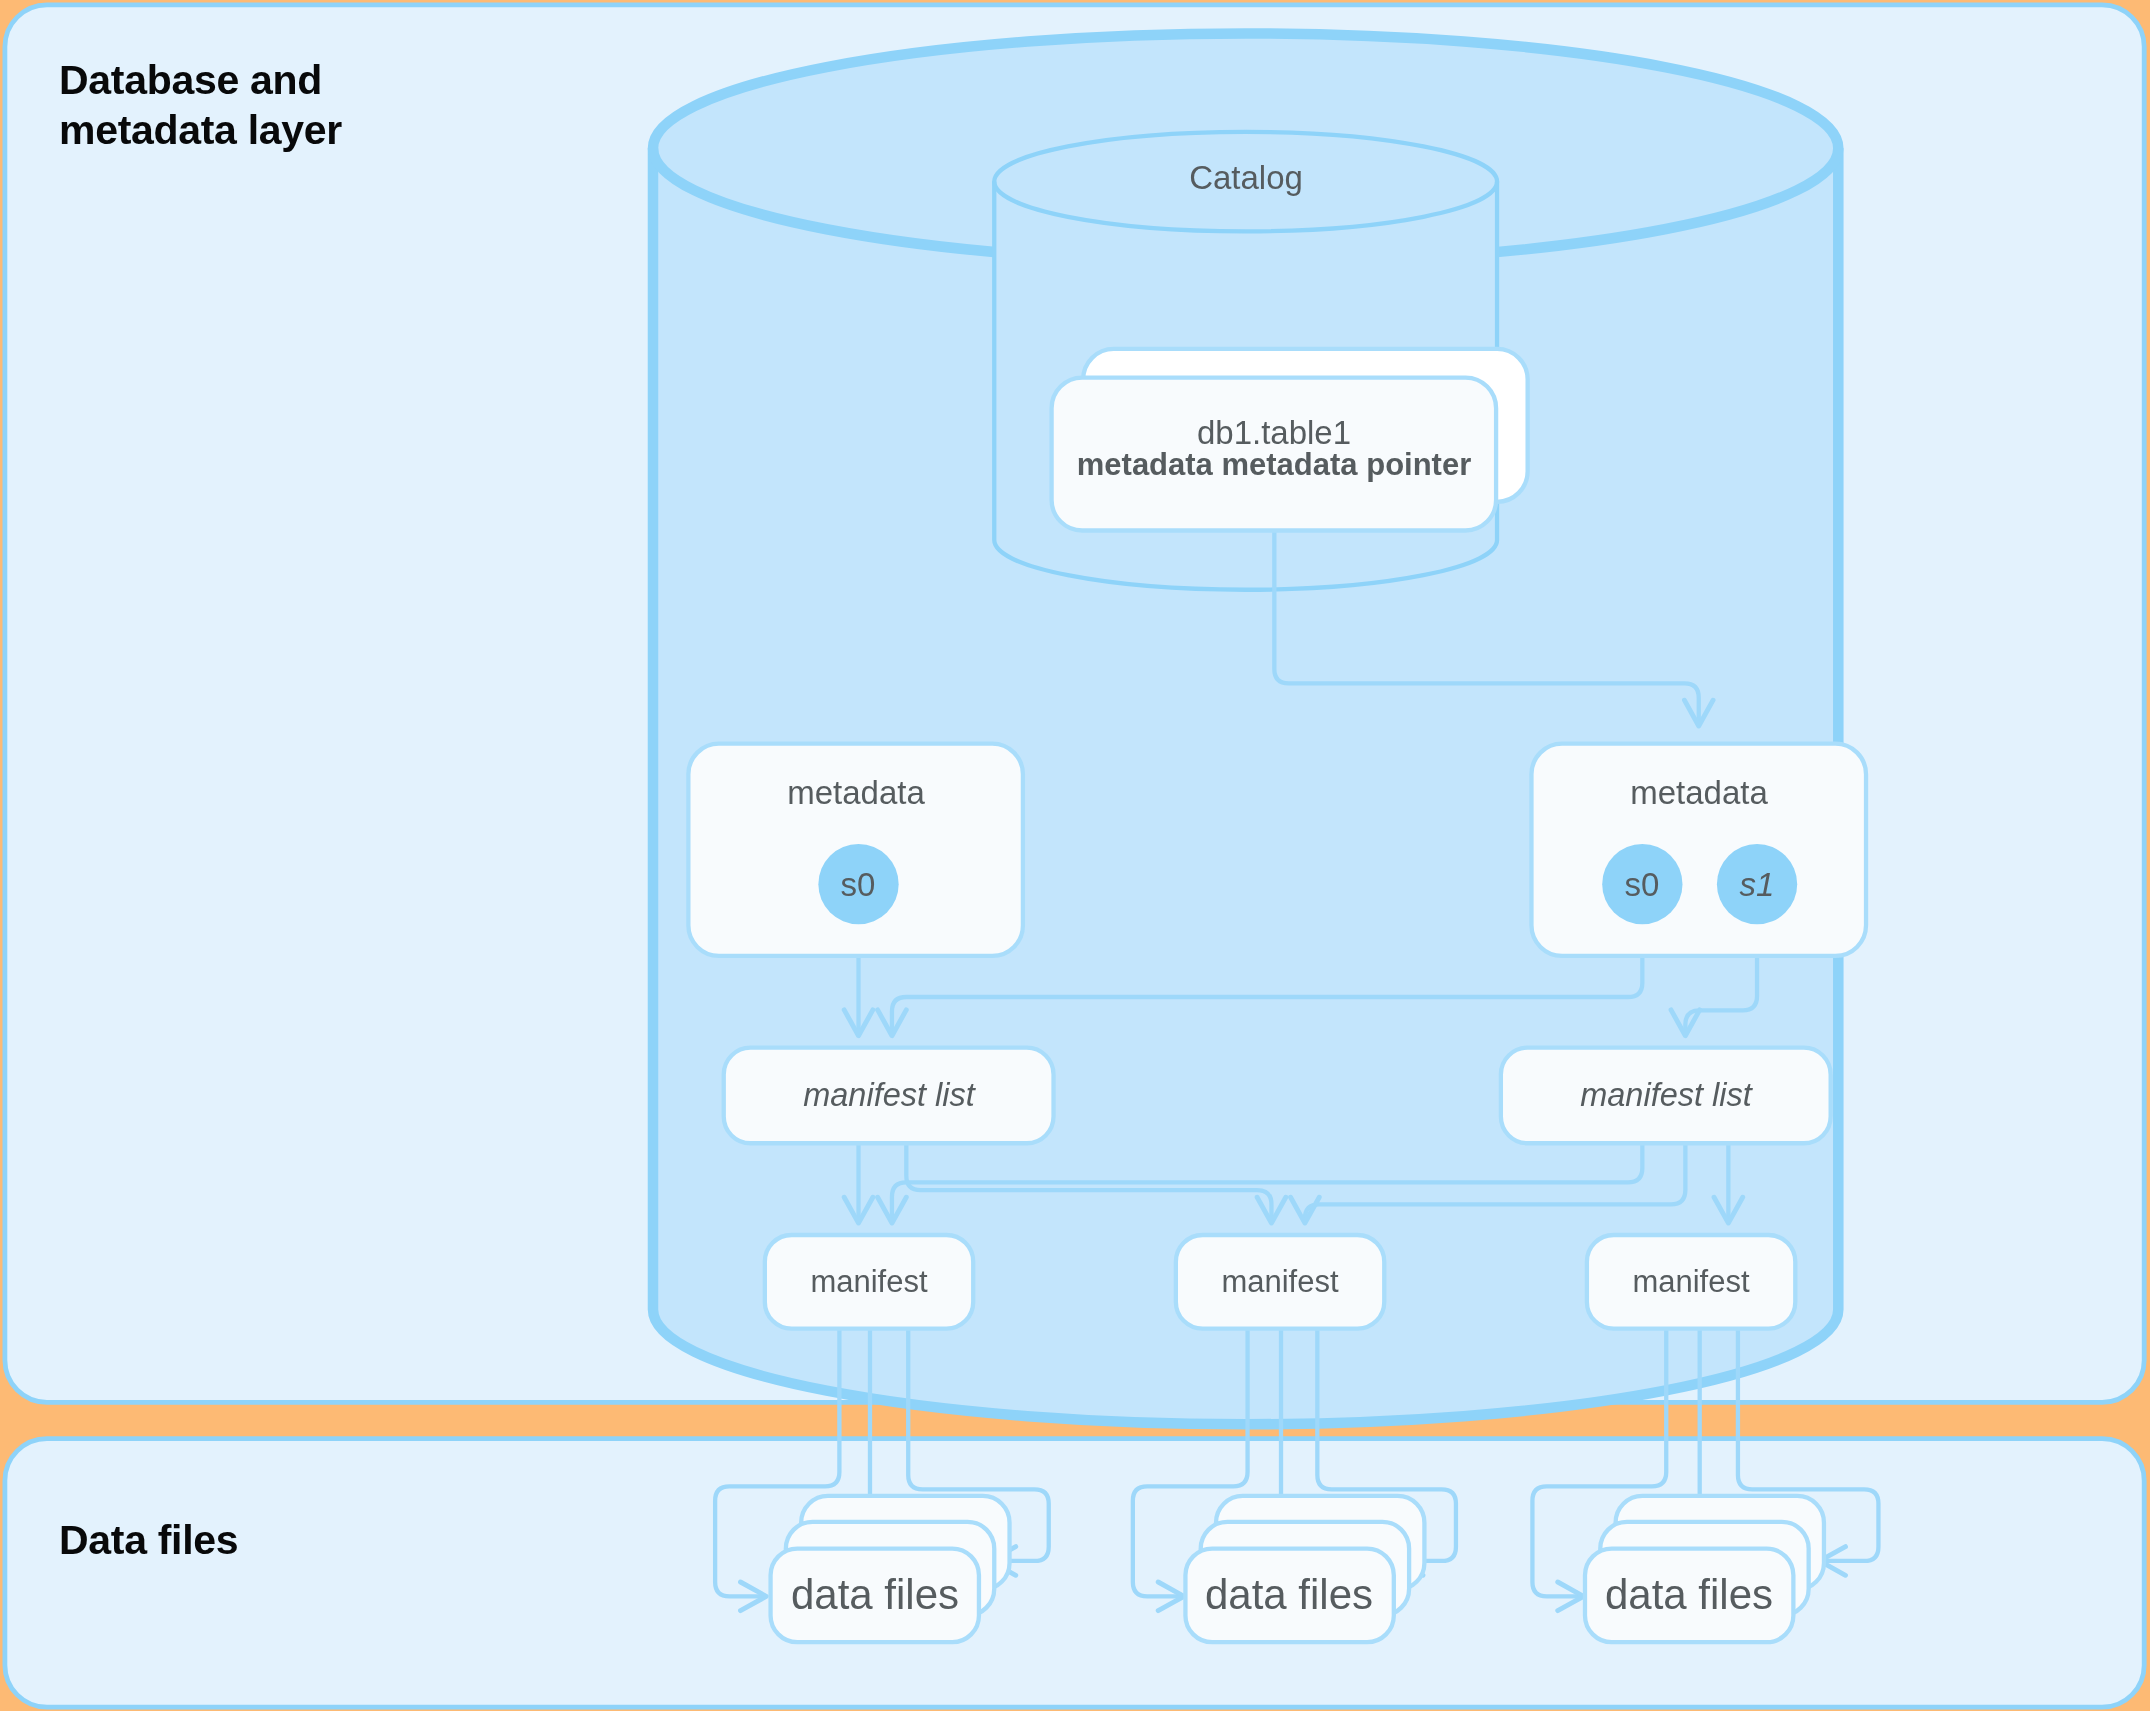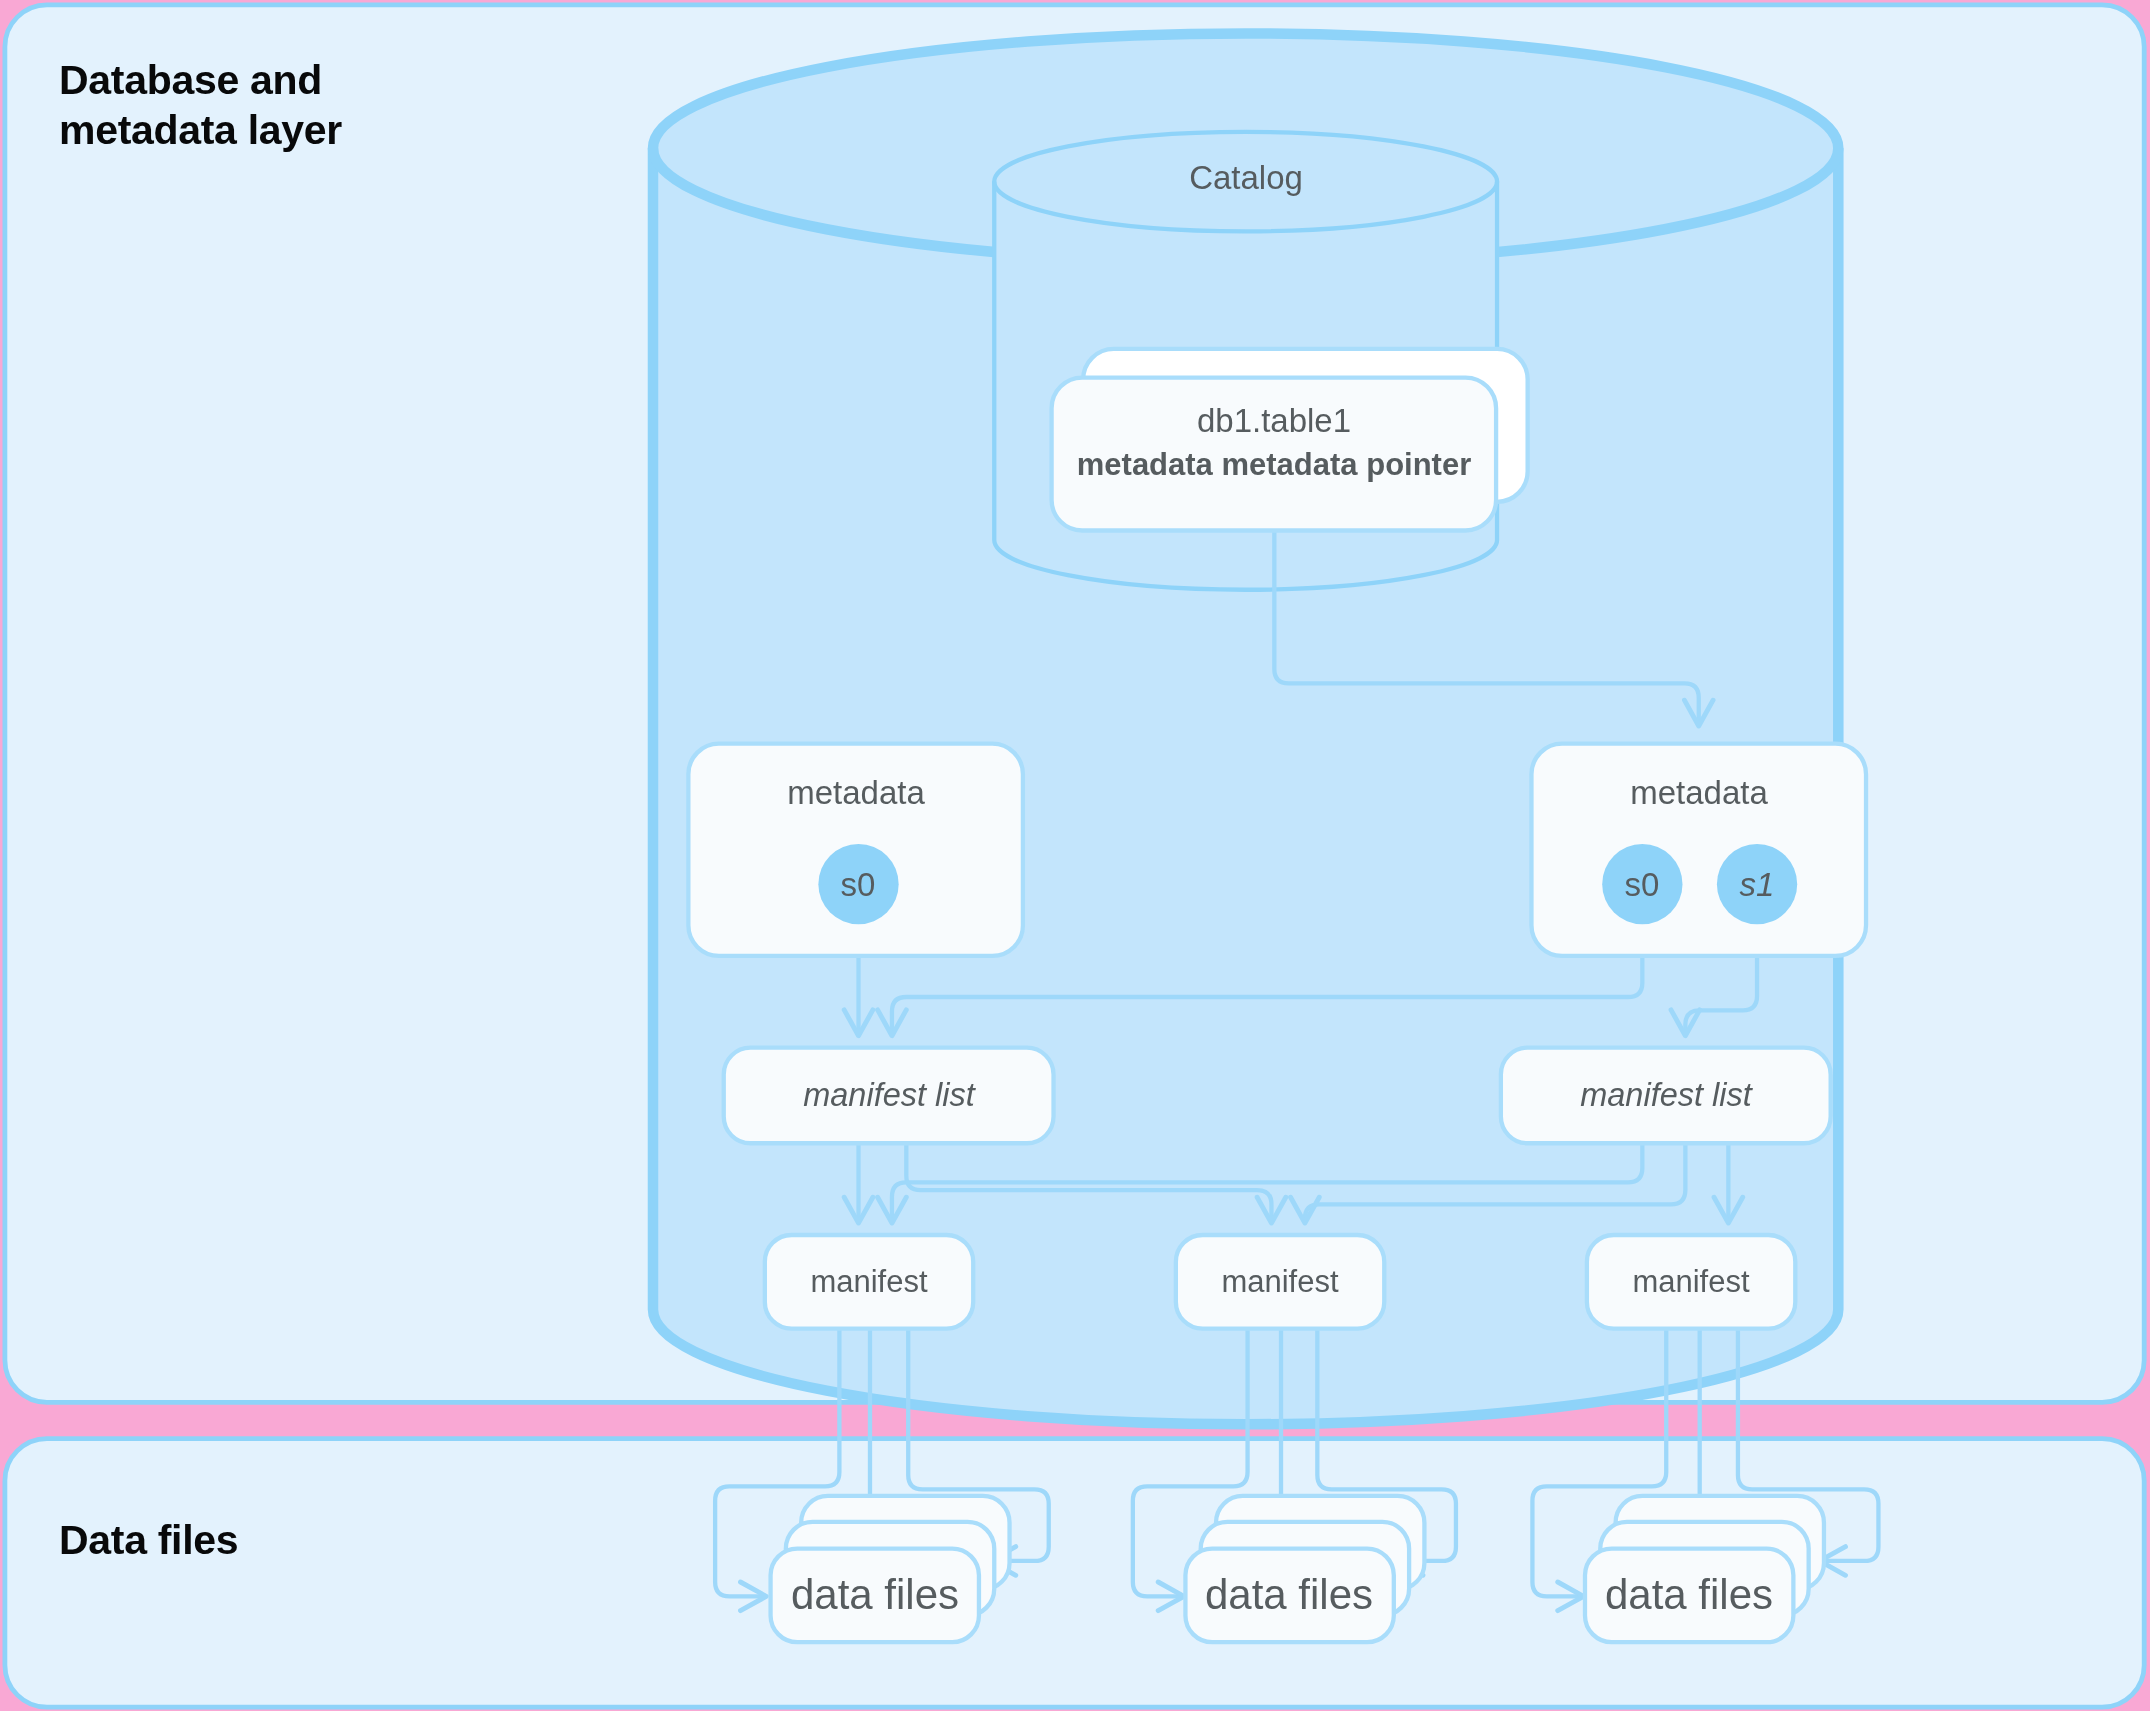--- a/index.html
+++ b/index.html
@@ -10,21 +10,21 @@
   }
   body {
     font-family: "Liberation Sans", sans-serif;
     -webkit-font-smoothing: antialiased;
   }
   #stage {
     position: relative;
     width: 2151px;
     height: 1712px;
     overflow: hidden;
-    background: #f9a8d4;
+    background: #fdba74;
   }
   #diagram {
     position: absolute;
     left: 0;
     top: 0;
     width: 2151px;
     height: 1712px;
   }
   .layer-title {
     position: absolute;
@@ -46,21 +46,21 @@
   }
   .node-label {
     position: absolute;
     color: #565c5f;
     text-align: center;
     line-height: 1.2;
     white-space: nowrap;
     pointer-events: none;
   }
   .lbl-catalog { font-size: 33px; }
-  .lbl-ptr-top { font-size: 33px; }
+  .lbl-ptr-top { font-size: 33px; margin-top: 12px; }
   .lbl-ptr-bot { font-size: 31px; font-weight: bold; }
   .lbl-metadata { font-size: 33px; }
   .lbl-snap { font-size: 33px; }
   .lbl-mlist { font-size: 32.5px; font-style: italic; }
   .lbl-manifest { font-size: 31px; }
   .lbl-datafiles { font-size: 42px; }
 </style>
 </head>
 <body>
 

